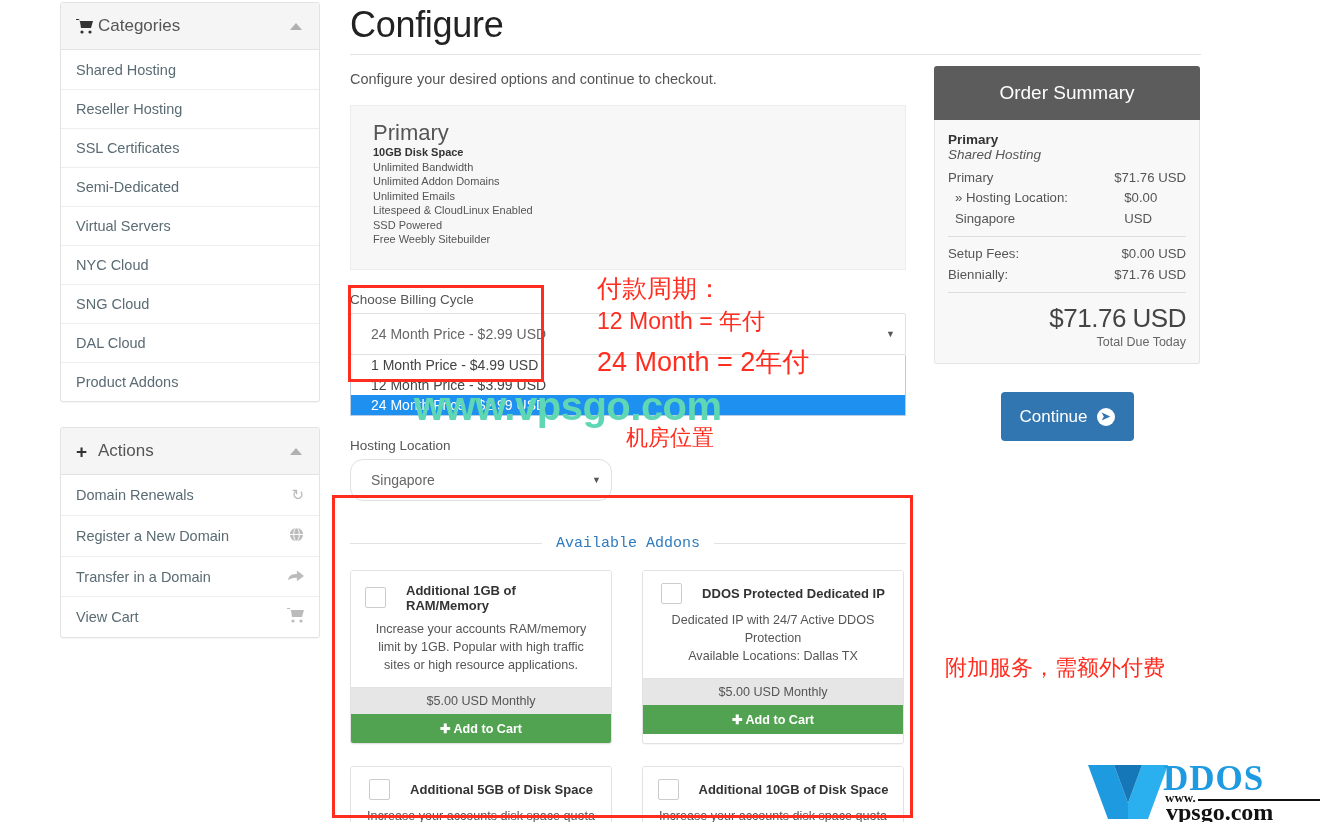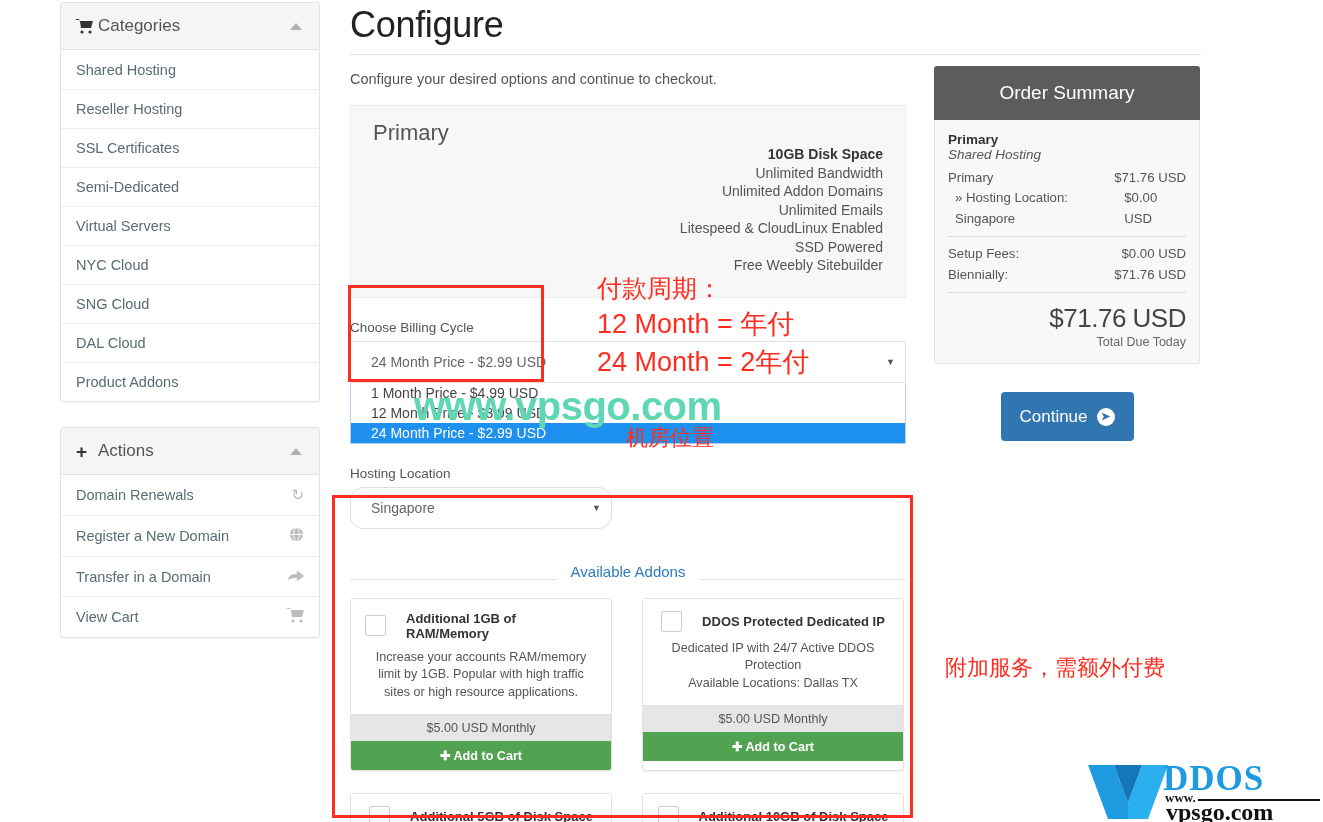--- a/index.html
+++ b/index.html
@@ -66,21 +66,21 @@
   #subtitle { font-size: 14.5px; color: #555; margin-top: 16px; }
 
   #prodbox {
     margin-top: 18px;
     background: #f7f7f7;
     border: 1px solid #ededed;
     width: 556px;
     padding: 14px 22px 22px 22px;
   }
   #prodbox .pname { font-size: 22px; color: #555; font-weight: 400; line-height: 1.15; }
-  #prodbox .feat { font-size: 14px; color: #555; line-height: 1.32; text-align: right; }
+  #prodbox .feat { font-size: 11px; color: #555; line-height: 1.32; }
   #prodbox .feat.b { font-weight: bold; color: #333; }
 
   .fieldlabel { font-size: 13.5px; color: #555; margin-top: 22px; margin-bottom: 6px; }
 
   .selectbox {
     position: relative;
     border: 1px solid #e0e0e0;
     background: #fff;
     height: 42px;
     display: flex; align-items: center;
@@ -104,22 +104,23 @@
   }
   .opt {
     font-size: 14px; color: #444;
     padding: 2px 0 2px 20px;
     height: 20px; line-height: 17px;
   }
   .opt.sel { background: #1e90f0; color: #fff; }
 
   #addons-divider {
     margin-top: 34px;
-    display: flex; align-items: flex-end; gap: 14px;
+    display: flex; align-items: center; gap: 14px;
     width: 556px;
+    font-family: Liberation Mono, monospace;
   }
   #addons-divider .ln { flex: 1; height: 1px; background: #e2e2e2; }
   #addons-divider .lbl { font-size: 15px; color: #2e7bbf; }
 
   #addons-grid {
     margin-top: 18px;
     display: grid;
     grid-template-columns: 262px 262px;
     gap: 22px 30px;
     width: 556px;
@@ -201,21 +202,21 @@
     border: 3px solid #ff2d20;
     pointer-events: none;
   }
   .anno-text {
     position: absolute;
     color: #ff2d20;
     font-family: "Liberation Sans", sans-serif;
     white-space: nowrap;
   }
   #anno-billing-1 { left: 597px; top: 272px; font-size: 25px; }
-  #anno-billing-2 { left: 597px; top: 306px; font-size: 27px; }
+  #anno-billing-2 { left: 597px; top: 306px; font-size: 23px; }
   #anno-billing-3 { left: 597px; top: 344px; font-size: 27px; }
   #anno-location  { left: 626px; top: 423px; font-size: 22px; }
   #anno-addons    { left: 945px; top: 653px; font-size: 22px; }
 
   #box-billing { left: 348px; top: 285px; width: 196px; height: 97px; }
   #box-addons  { left: 332px; top: 495px; width: 581px; height: 323px; }
 
   #watermark {
     position: absolute; left: 414px; top: 384px;
     font-size: 40px; font-weight: bold;

